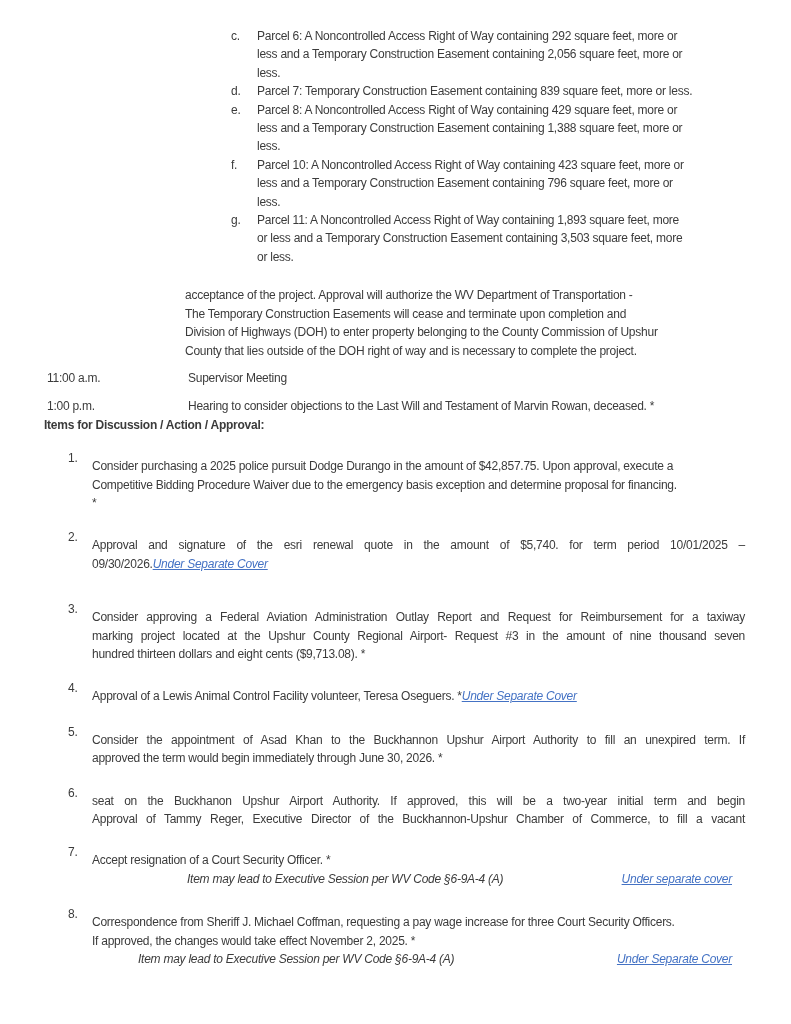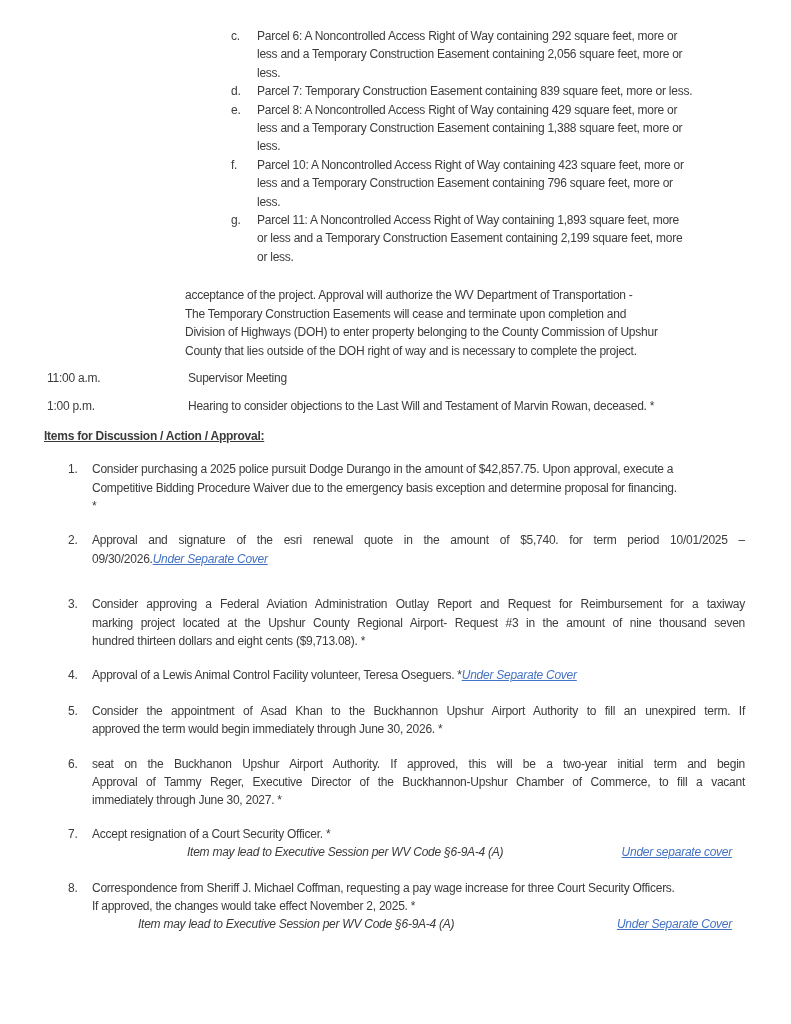--- a/index.html
+++ b/index.html
@@ -19,25 +19,25 @@
   .p-text{flex:1;min-width:0;}
   
   .paragraph{margin:20px 0 0 141px;width:560px;}
   
   .schedule-row{display:flex;justify-content:center;}
   .mt-sched1{margin-top:9px;}
   .mt-sched2{margin-top:10px;}
   .time{width:141px;padding-left:3px;flex-shrink:0;line-height:18.4px;}
   .desc{flex:1;min-width:0;}
   
-  .heading{margin-top:11px;font-weight:bold;text-decoration:underline;line-height:18.4px;}
+  .heading{font-weight:bold;line-height:18.4px;}
   
   .num-item{display:flex;margin-left:24px;}
   .num{width:24px;flex-shrink:0;line-height:18.4px;}
-  .item-body{flex:1;min-width:0;}
+  .item-body{flex:1;min-width:0;margin-top:8px;}
   .mt-15{margin-top:15px;}.mt-16{margin-top:16px;}.mt-17{margin-top:17px;}.mt-27{margin-top:27px;}
   
   .link-row{display:flex;justify-content:flex-start;padding-right:13px;}
   .sep-link{color:var(--link,#4472c4);font-style:italic;text-decoration:underline;white-space:nowrap;line-height:18.4px;cursor:pointer;}
   .note-row{display:flex;justify-content:space-between;padding-right:13px;}
   .note-text{font-style:italic;line-height:18.4px;white-space:nowrap;}
   .ind-lg{padding-left:95px;}
   .ind-sm{padding-left:46px;}
 </style>
 </head>
@@ -73,21 +73,21 @@
       <div class="p-text">
         <div class="line">Parcel 10: A Noncontrolled Access Right of Way containing 423 square feet, more or</div>
         <div class="line">less and a Temporary Construction Easement containing 796 square feet, more or</div>
         <div class="line">less.</div>
       </div>
     </div>
     <div class="parcel-item">
       <div class="p-letter">g.</div>
       <div class="p-text">
         <div class="line">Parcel 11: A Noncontrolled Access Right of Way containing 1,893 square feet, more</div>
-        <div class="line">or less and a Temporary Construction Easement containing 2,199 square feet, more</div>
+        <div class="line">or less and a Temporary Construction Easement containing 3,503 square feet, more</div>
         <div class="line">or less.</div>
       </div>
     </div>
   </div>
 
   <div class="paragraph">
     <div class="line">acceptance of the project. Approval will authorize the WV Department of Transportation -</div>
     <div class="line">The Temporary Construction Easements will cease and terminate upon completion and</div>
     <div class="line">Division of Highways (DOH) to enter property belonging to the County Commission of Upshur</div>
     <div class="line">County that lies outside of the DOH right of way and is necessary to complete the project.</div>
@@ -149,21 +149,20 @@
       <div class="line just">Consider the appointment of Asad Khan to the Buckhannon Upshur Airport Authority to fill an unexpired term. If</div>
       <div class="line">approved the term would begin immediately through June 30, 2026. *</div>
     </div>
   </div>
 
   <div class="num-item mt-16">
     <div class="num">6.</div>
     <div class="item-body">
       <div class="line just">seat on the Buckhanon Upshur Airport Authority. If approved, this will be a two-year initial term and begin</div>
       <div class="line just">Approval of Tammy Reger, Executive Director of the Buckhannon-Upshur Chamber of Commerce, to fill a vacant</div>
-      <div class="line">immediately through June 30, 2027. *</div>
     </div>
   </div>
 
   <div class="num-item mt-15">
     <div class="num">7.</div>
     <div class="item-body">
       <div class="line">Accept resignation of a Court Security Officer. *</div>
       <div class="note-row ind-lg">
         <span class="note-text">Item may lead to Executive Session per WV Code §6-9A-4 (A)</span>
         <a class="sep-link">Under separate cover</a>

